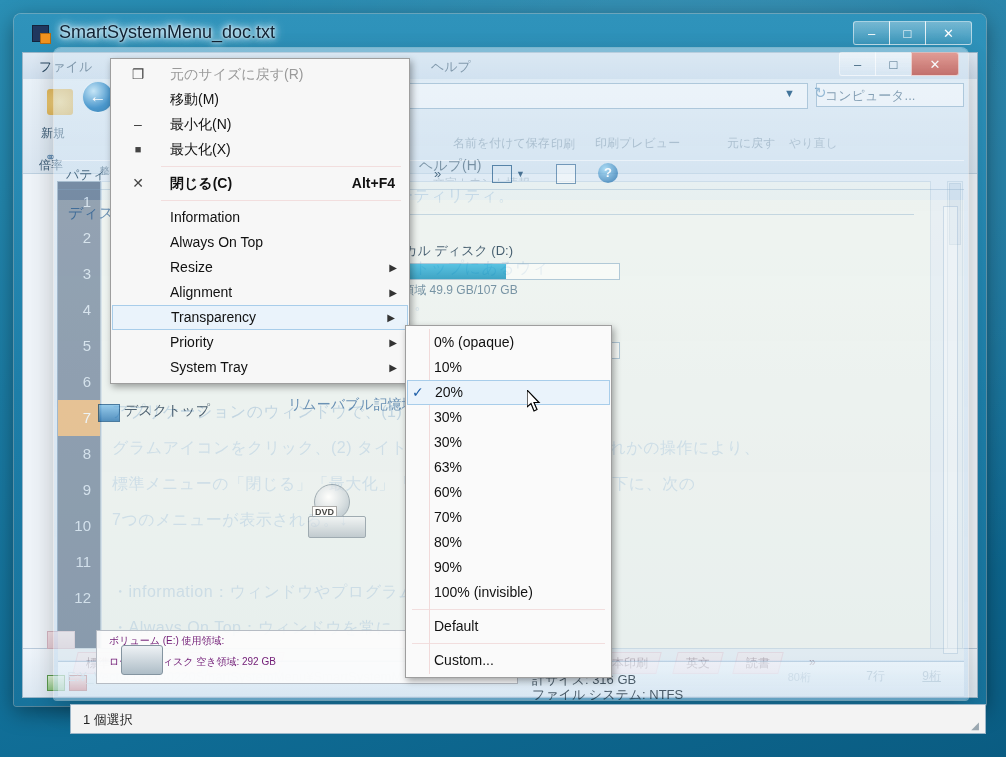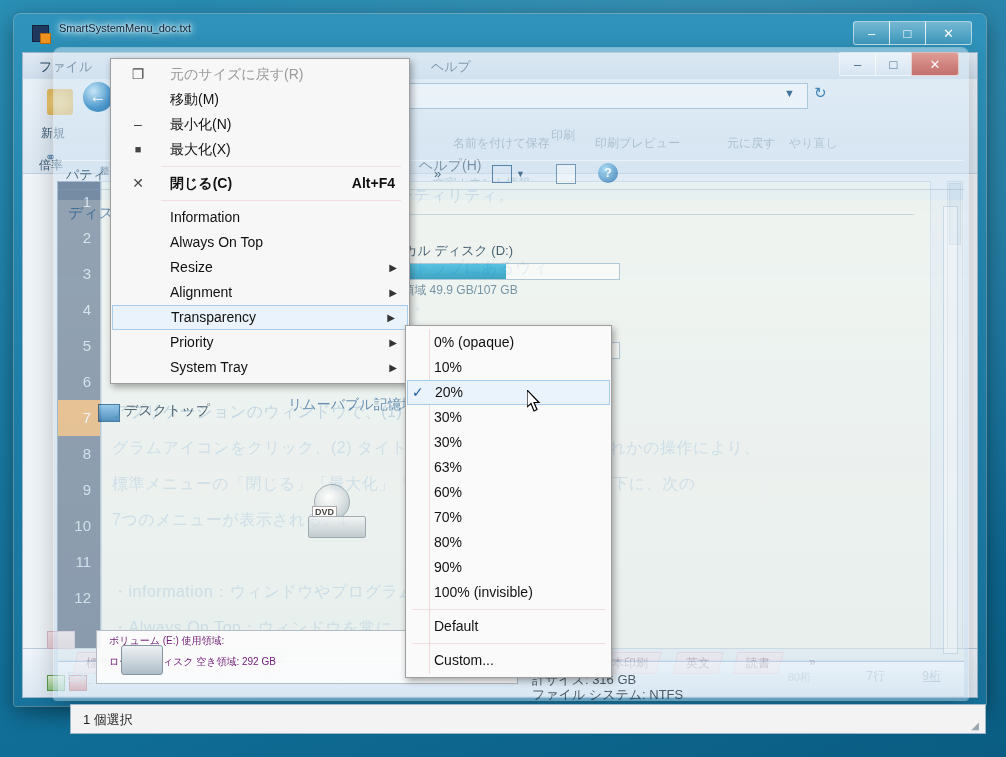--- a/index.html
+++ b/index.html
@@ -18,21 +18,21 @@
   #editor-win{position:absolute;left:14px;top:14px;width:972px;height:692px;
     border-radius:7px 7px 3px 3px;
     background:linear-gradient(180deg,#2f93bb 0%,#1d7ea8 55%,#17739c 100%);
     box-shadow:0 0 0 1px rgba(255,255,255,.30), 0 6px 22px rgba(0,0,0,.40);
     overflow:hidden;}
   #editor-titlebar{position:relative;height:38px;}
   #editor-titlebar .tb-icon{position:absolute;left:18px;top:11px;width:15px;height:15px;
     background:#20375e;border:1px solid #14233c;}
   #editor-titlebar .tb-icon:after{content:"";position:absolute;left:7px;top:7px;width:9px;height:9px;
     background:#f0921e;border:1px solid #b36a11;}
-  #editor-title{position:absolute;left:45px;top:8px;font-size:11px;color:#123;
+  #editor-title{position:absolute;left:45px;top:8px;font-size:18px;color:#123;
     text-shadow:0 0 7px #cfe9f5,0 0 7px #cfe9f5,0 0 12px #cfe9f5,0 0 3px #fff;
     white-space:nowrap;}
   .wbtns{position:absolute;top:7px;display:flex;}
   .wbtn{width:35px;height:22px;border:1px solid rgba(255,255,255,.55);
     background:linear-gradient(180deg,rgba(255,255,255,.34),rgba(255,255,255,.07));
     display:flex;align-items:center;justify-content:center;color:#fff;font-size:13px;
     margin-left:-1px;}
   .wbtn:first-child{border-radius:3px 0 0 3px;}
   #editor-titlebar .wbtns{right:14px;}
   #editor-titlebar .wbtn.close{width:45px;border-radius:0 3px 3px 0;}
@@ -189,21 +189,21 @@
       <span style="left:408px">ヘルプ</span>
     </div>
 
     <div id="ed-ribbon">
       <div class="ribbon-ico" style="left:24px;top:10px;background:radial-gradient(circle,#ffd56b,#e0a424);border-radius:3px;"></div>
       <div class="ribbon-label" style="left:18px;top:46px">新規</div>
       <div class="ribbon-ico" style="left:22px;top:70px;background:none;color:#3a6fa0;font-size:14px;">⚭</div>
       <div class="ribbon-label" style="left:16px;top:78px">倍率</div>
       <div class="ribbon-label" style="left:74px;top:78px;writing-mode:vertical-rl;font-size:10px">整</div>
       <div class="ribbon-label" style="left:430px;top:56px;opacity:.55">名前を付けて保存</div>
-      <div class="ribbon-label" style="left:528px;top:48px;opacity:.55">印刷</div>
+      <div class="ribbon-label" style="left:528px;top:57px;opacity:.55">印刷</div>
       <div class="ribbon-label" style="left:572px;top:56px;opacity:.55">印刷プレビュー</div>
       <div class="ribbon-label" style="left:704px;top:56px;opacity:.55">元に戻す</div>
       <div class="ribbon-label" style="left:766px;top:56px;opacity:.45">やり直し</div>
       <div class="ribbon-label" style="left:396px;top:78px;font-size:14px;color:#1d3d55">ヘルプ(H)</div>
       <div class="ribbon-label" style="left:410px;top:96px;opacity:.45">文字カウント情報</div>
     </div>
 
     <div id="ed-gutter">
       <div class="lnum">1</div>
       <div class="lnum">2</div>
@@ -265,20 +265,21 @@
       <div class="wbtn">□</div>
       <div class="wbtn close">✕</div>
     </div>
   </div>
 
   <div id="exp-nav">
     <div id="exp-back">←</div>
     <div id="exp-addr"></div>
     <div style="position:absolute;left:726px;top:9px;font-size:11px;color:#1f5a86;">▼</div>
     <div style="position:absolute;left:756px;top:6px;font-size:15px;color:#1f6da8;">↻</div>
+    <div id="exp-search">コンピュータ...</div>
   </div>
 
   <div id="exp-toolbar">
     <div class="tbitem" style="left:8px">パティ</div>
     <div class="tbitem" style="left:98px">プログラムのアンインストールと変更</div>
     <div class="tbitem" style="left:376px">»</div>
     <div style="position:absolute;left:434px;top:4px;width:18px;height:16px;border:1px solid #3a6e99;"></div>
     <div style="position:absolute;left:458px;top:8px;font-size:9px;color:#2a5a80">▼</div>
     <div style="position:absolute;left:498px;top:3px;width:18px;height:18px;border:1px solid #5b87ad;background:rgba(255,255,255,.5)"></div>
     <div style="position:absolute;left:540px;top:2px;width:20px;height:20px;border-radius:50%;background:radial-gradient(circle at 35% 30%,#9fd8f5,#1f6aa8);color:#fff;font-size:13px;text-align:center;line-height:20px;font-weight:bold">?</div>

